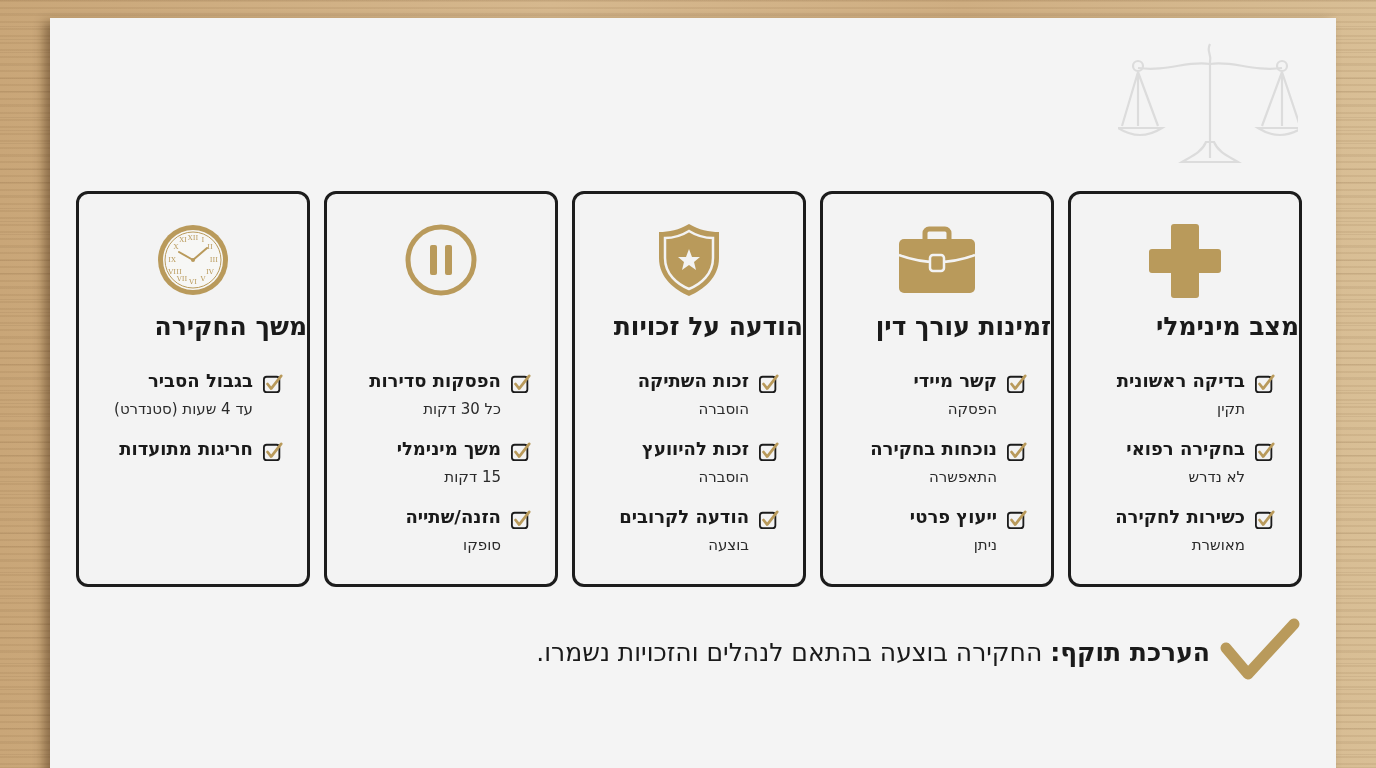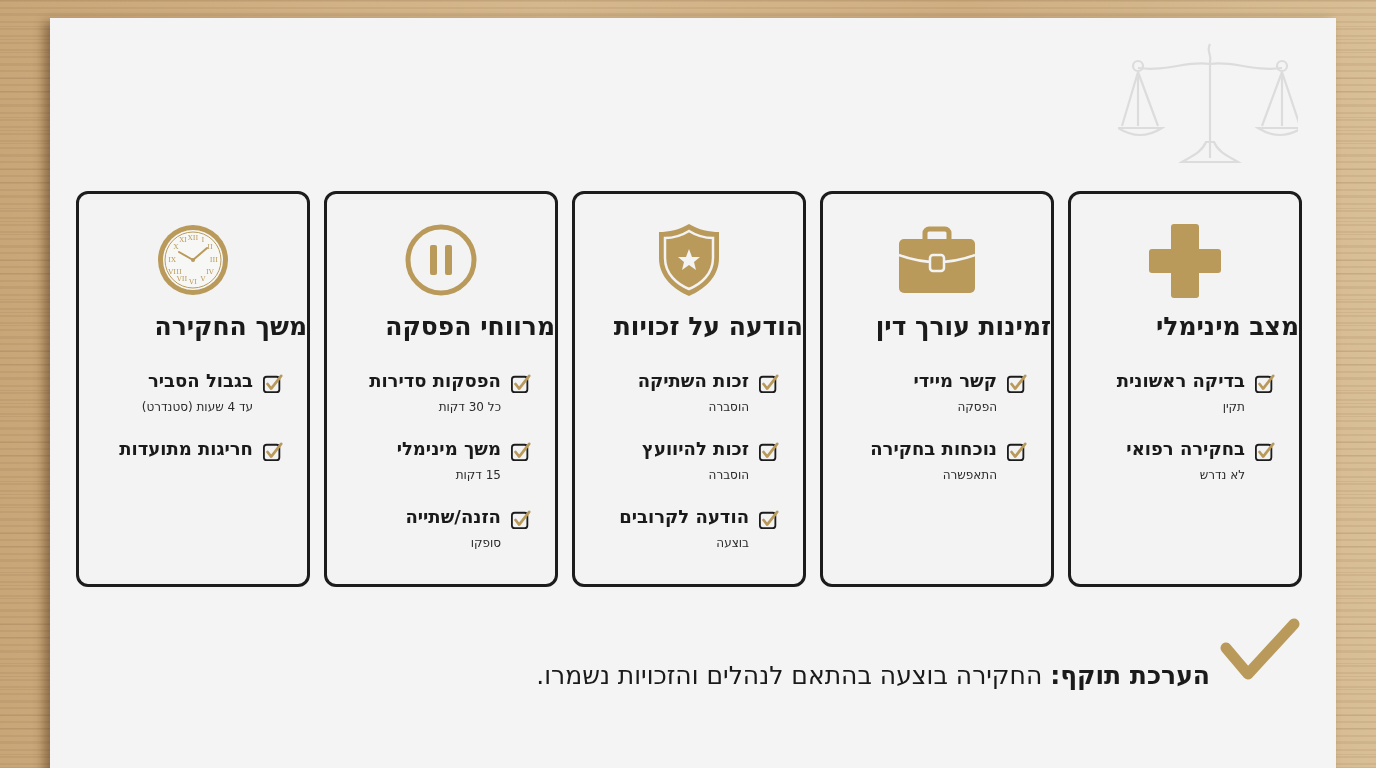--- a/index.html
+++ b/index.html
@@ -41,30 +41,29 @@
   .items { position: absolute; top: 176px; right: 24px; left: 8px; }
   .item { position: relative; height: 68px; direction: rtl; }
   .item .chk {
     position: absolute; right: 0; top: 4px; width: 20px; height: 20px;
   }
   .item .label {
     position: absolute; right: 30px; top: 0; font-weight: bold; font-size: 18px;
     color: #1a1a1a; white-space: nowrap; text-align: center;
   }
   .item .sub {
-    position: absolute; right: 30px; top: 30px; font-size: 12px; color: #2a2a2a; white-space: nowrap;
+    position: absolute; right: 30px; top: 30px; font-size: 15px; color: #2a2a2a; white-space: nowrap;
   }
   .conclusion {
     position: absolute; left: 440px; top: 616px; width: 870px; height: 80px;
   }
   .conclusion .big-check { position: absolute; right: 10px; top: 2px; width: 80px; height: 66px; }
   .conclusion .text {
     position: absolute; right: 100px; top: 22px; direction: rtl; font-size: 25px; color: #1a1a1a;
     white-space: nowrap;
-    margin-top: 23px;
   }
   .conclusion .text b { font-weight: bold; }
 </style>
 </head>
 <body>
 
 <div class="paper"></div>
 
 <svg class="scales" viewBox="0 0 180 130">
   <g fill="none" stroke="#dcdcdc" stroke-width="2.2">
@@ -99,20 +98,28 @@
         <span class="sub">תקין</span>
       </div>
       <div class="item">
         <svg class="chk" viewBox="0 0 22 22">
             <rect x="1" y="3" width="17" height="17" rx="3" fill="none" stroke="#1c1c1c" stroke-width="2"></rect>
             <path d="M5 11 L9 16 L20 2" fill="none" stroke="#B99A5B" stroke-width="3" stroke-linecap="round" stroke-linejoin="round"></path>
           </svg>
         <span class="label">בחקירה רפואי</span>
         <span class="sub">לא נדרש</span>
       </div>
+      <div class="item">
+        <svg class="chk" viewBox="0 0 22 22">
+            <rect x="1" y="3" width="17" height="17" rx="3" fill="none" stroke="#1c1c1c" stroke-width="2"></rect>
+            <path d="M5 11 L9 16 L20 2" fill="none" stroke="#B99A5B" stroke-width="3" stroke-linecap="round" stroke-linejoin="round"></path>
+          </svg>
+        <span class="label">כשירות לחקירה</span>
+        <span class="sub">מאושרת</span>
+      </div>
     </div>
   </div>
 
   <div class="card">
     <div class="card-icon">
       <svg width="80" height="70" viewBox="0 0 80 70">
         <path d="M28 14 v-6 a4 4 0 0 1 4 -4 h16 a4 4 0 0 1 4 4 v6" fill="none" stroke="#B99A5B" stroke-width="5"></path>
         <rect x="2" y="14" width="76" height="54" rx="5" fill="#B99A5B"></rect>
         <path d="M2 30 Q40 44 78 30" fill="none" stroke="#f3f3f3" stroke-width="2.5"></path>
         <rect x="33" y="30" width="14" height="16" rx="3" fill="#B99A5B" stroke="#f3f3f3" stroke-width="2.5"></rect>
@@ -129,20 +136,28 @@
         <span class="sub">הפסקה</span>
       </div>
       <div class="item">
         <svg class="chk" viewBox="0 0 22 22">
             <rect x="1" y="3" width="17" height="17" rx="3" fill="none" stroke="#1c1c1c" stroke-width="2"></rect>
             <path d="M5 11 L9 16 L20 2" fill="none" stroke="#B99A5B" stroke-width="3" stroke-linecap="round" stroke-linejoin="round"></path>
           </svg>
         <span class="label">נוכחות בחקירה</span>
         <span class="sub">התאפשרה</span>
       </div>
+      <div class="item">
+        <svg class="chk" viewBox="0 0 22 22">
+            <rect x="1" y="3" width="17" height="17" rx="3" fill="none" stroke="#1c1c1c" stroke-width="2"></rect>
+            <path d="M5 11 L9 16 L20 2" fill="none" stroke="#B99A5B" stroke-width="3" stroke-linecap="round" stroke-linejoin="round"></path>
+          </svg>
+        <span class="label">ייעוץ פרטי</span>
+        <span class="sub">ניתן</span>
+      </div>
     </div>
   </div>
 
   <div class="card">
     <div class="card-icon">
       <svg width="64" height="76" viewBox="0 0 64 76">
         <path d="M32 2 C22 8 12 10 2 10 V36 C2 56 18 68 32 74 C46 68 62 56 62 36 V10 C52 10 42 8 32 2 Z" fill="#B99A5B"></path>
         <path d="M32 9 C24 14 16 16 8 16 V36 C8 52 20 62 32 67 C44 62 56 52 56 36 V16 C48 16 40 14 32 9 Z" fill="none" stroke="#f3f3f3" stroke-width="2.5"></path>
         <path d="M32 27 L35 35 L43 35 L37 40 L39 48 L32 43 L25 48 L27 40 L21 35 L29 35 Z" fill="#f3f3f3"></path>
       </svg>
@@ -177,21 +192,20 @@
   </div>
 
   <div class="card">
     <div class="card-icon">
       <svg width="76" height="76" viewBox="0 0 76 76">
         <circle cx="38" cy="38" r="33" fill="none" stroke="#B99A5B" stroke-width="5"></circle>
         <rect x="27" y="23" width="7" height="30" rx="2" fill="#B99A5B"></rect>
         <rect x="42" y="23" width="7" height="30" rx="2" fill="#B99A5B"></rect>
       </svg>
     </div>
-    <div class="card-title">מרווחי הפסקה</div>
     <div class="items">
       <div class="item">
         <svg class="chk" viewBox="0 0 22 22">
             <rect x="1" y="3" width="17" height="17" rx="3" fill="none" stroke="#1c1c1c" stroke-width="2"></rect>
             <path d="M5 11 L9 16 L20 2" fill="none" stroke="#B99A5B" stroke-width="3" stroke-linecap="round" stroke-linejoin="round"></path>
           </svg>
         <span class="label">הפסקות סדירות</span>
         <span class="sub">כל 30 דקות</span>
       </div>
       <div class="item">

